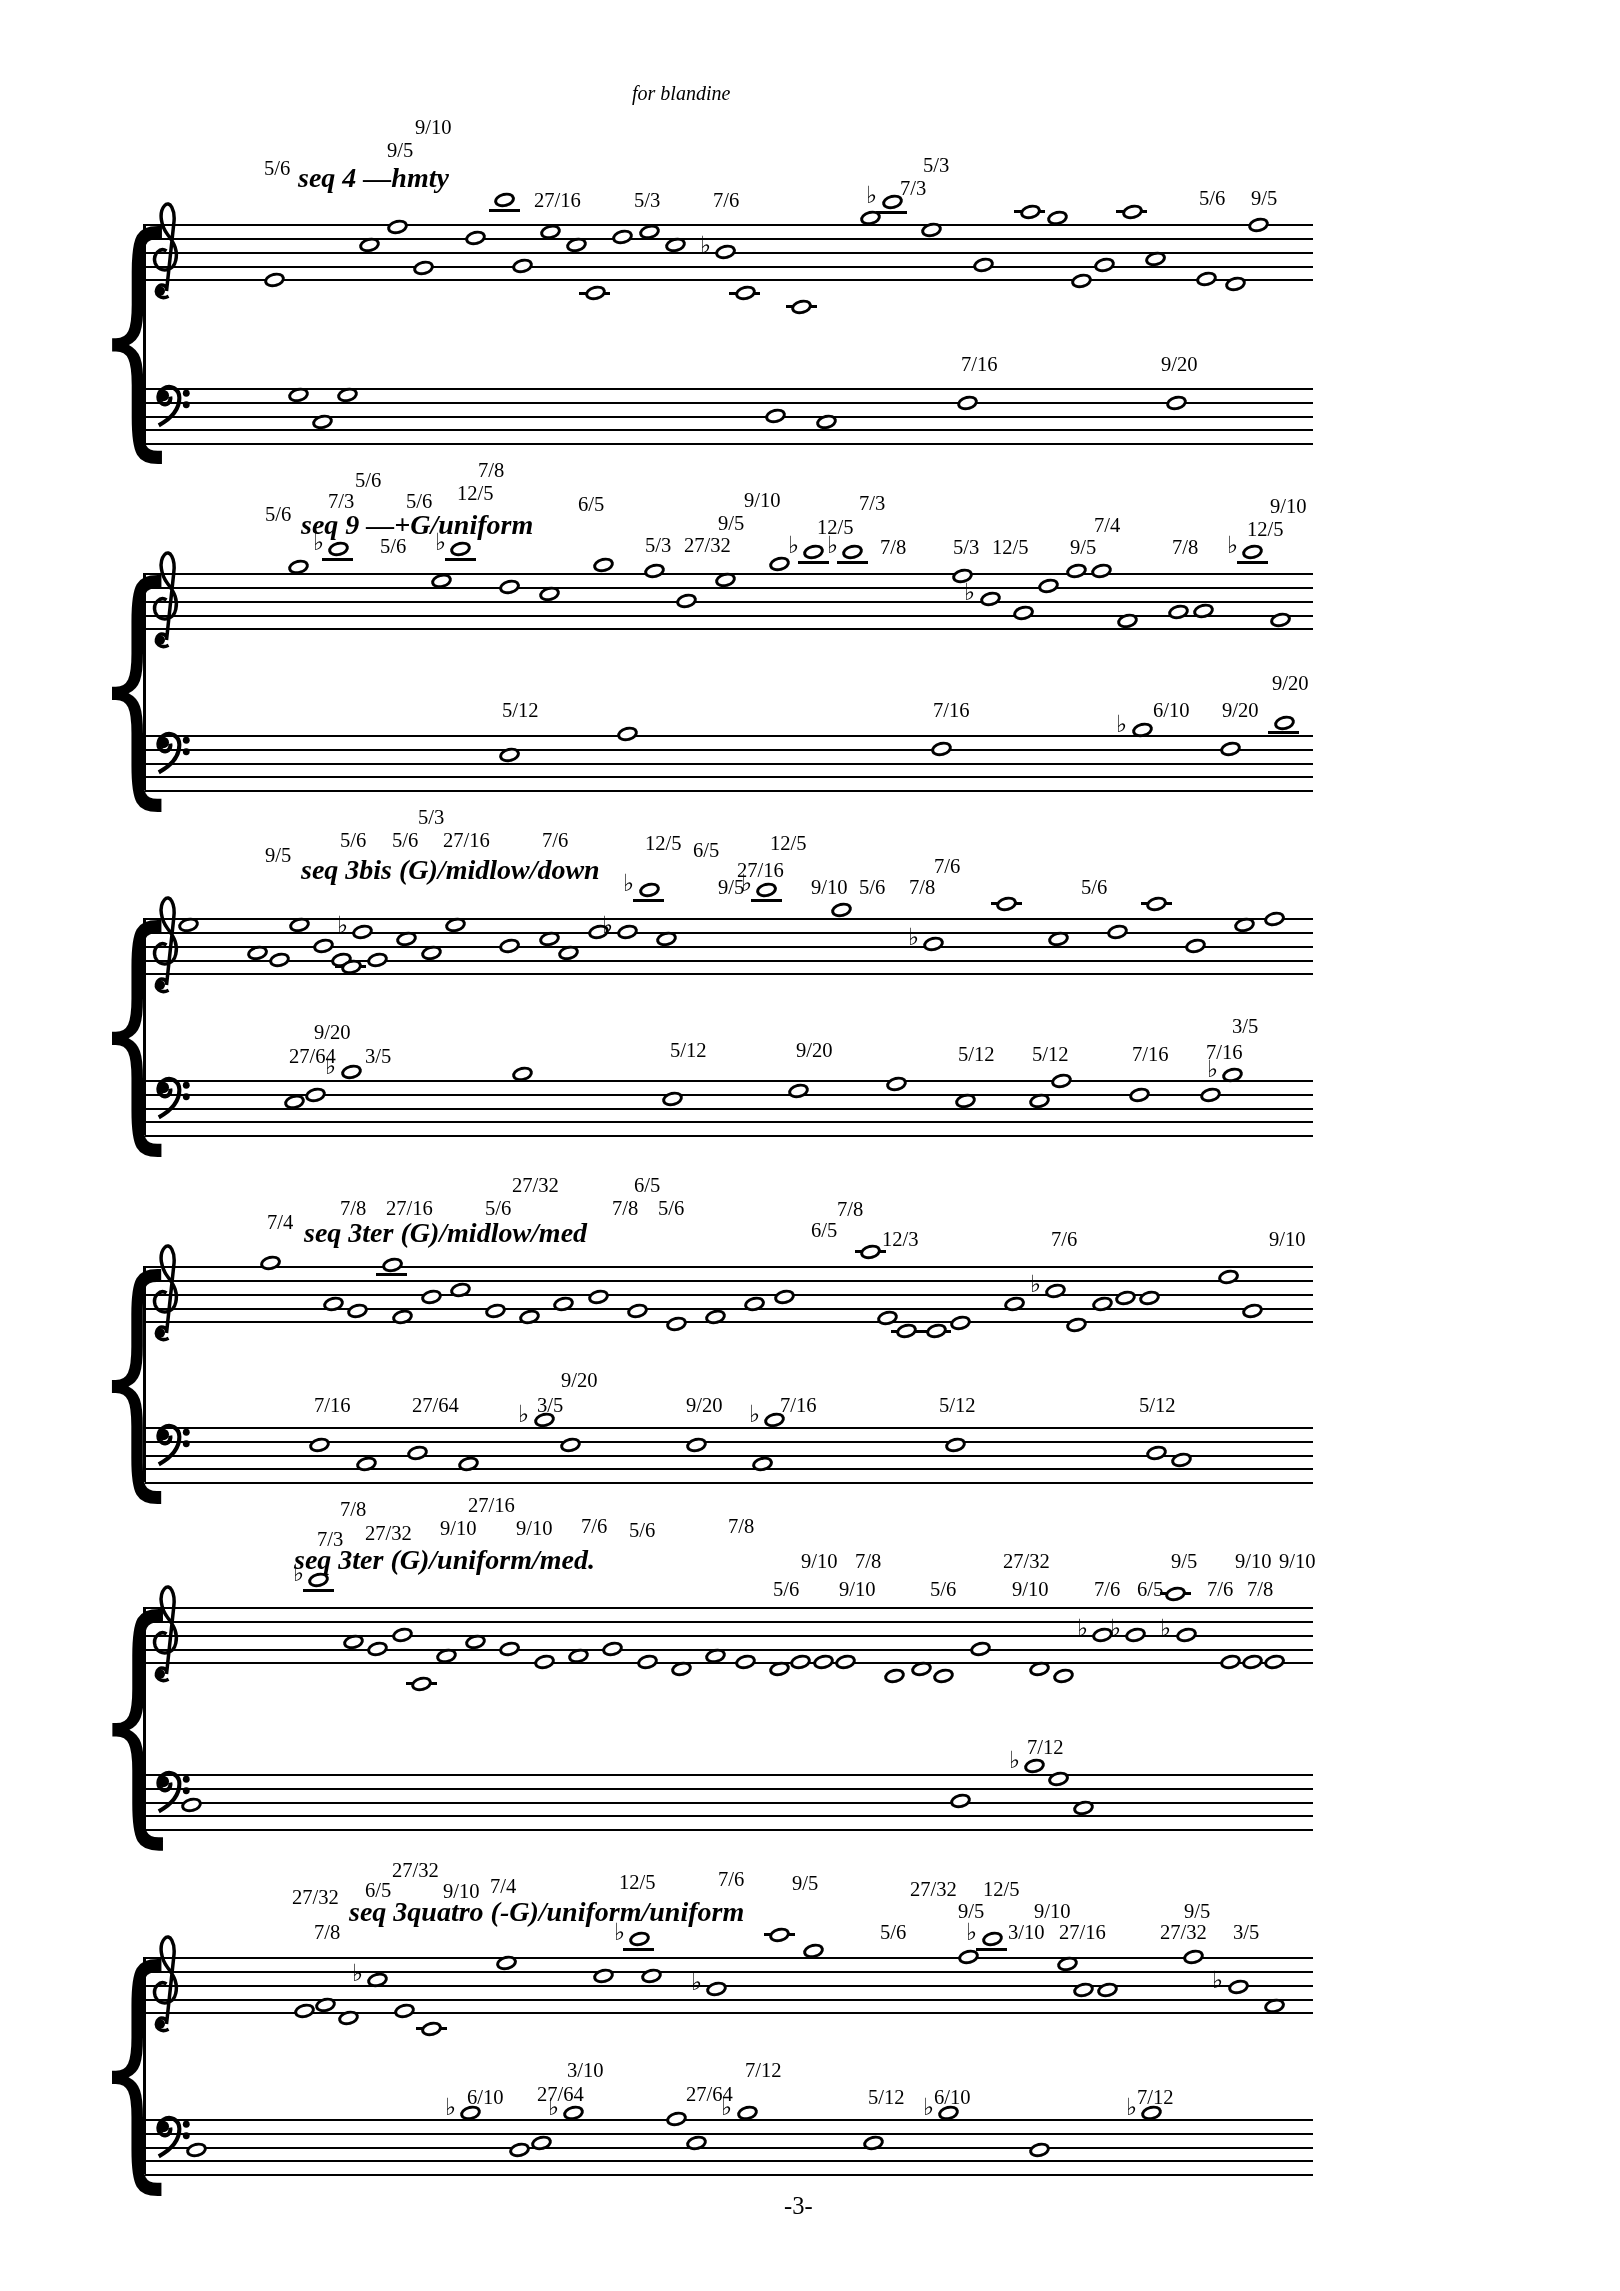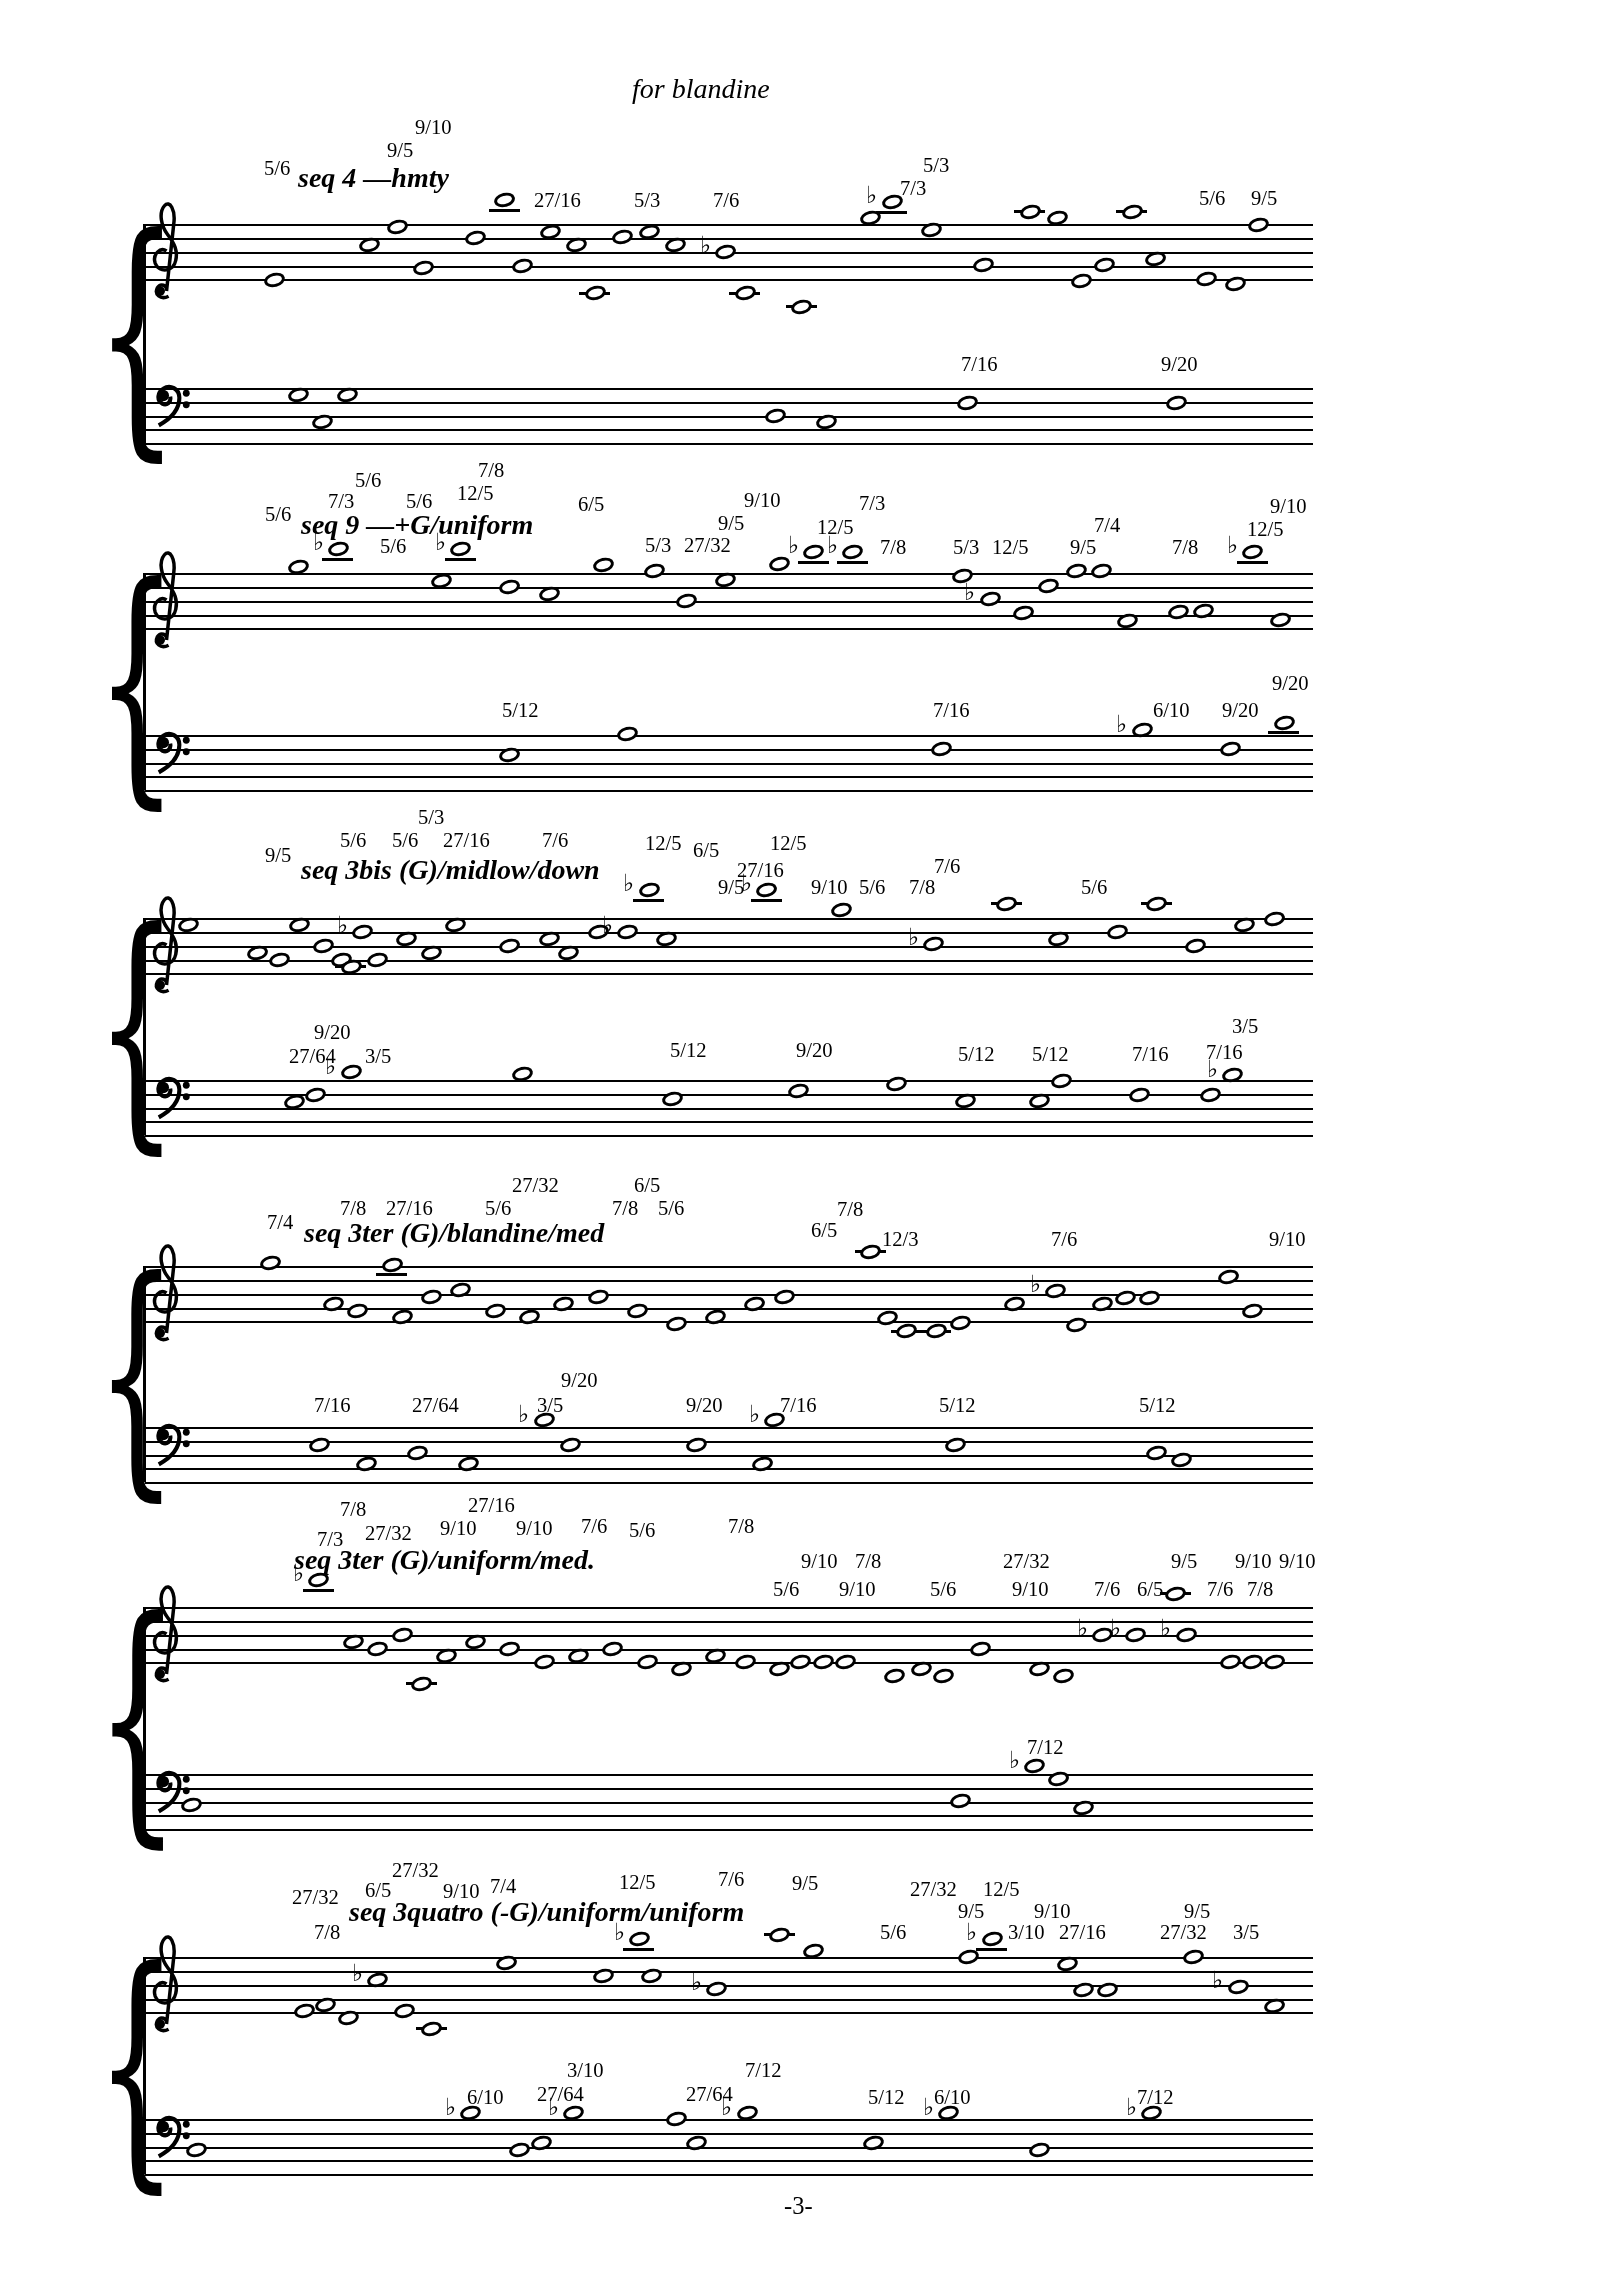--- a/index.html
+++ b/index.html
@@ -10,21 +10,21 @@
   .barline{position:absolute;width:2.9px;background:#000;}
   .brace{position:absolute;font-family:"DejaVu Serif",serif;transform:scaleX(0.5);
          transform-origin:left center;font-weight:400;}
   .note{position:absolute;width:20.6px;height:13.7px;border:3.3px solid #000;border-radius:50%;
         background:#fff;box-sizing:border-box;transform:rotate(-14deg);}
   .ledger{position:absolute;height:2.9px;width:31px;background:#000;}
   .flat{position:absolute;font-family:"DejaVu Sans",sans-serif;font-size:23.5px;line-height:1;}
   .ratio{position:absolute;font-size:20.6px;line-height:1.1;white-space:nowrap;}
   .seq-label{position:absolute;font-size:28px;font-weight:bold;font-style:italic;
              line-height:1.05;white-space:nowrap;}
-  .title{position:absolute;left:632px;top:73px;font-size:28px;font-style:italic;}
+  .title{position:absolute;left:632px;top:82px;font-size:20px;font-style:italic;}
   .pagenum{position:absolute;left:784px;top:2192px;font-size:24.5px;}
   svg{position:absolute;}
 </style>
 </head>
 <body>
 
 <div class="page" id="page">
   <span class="title">for blandine</span>
   <span class="pagenum">-3-</span>
 <div class="system">
@@ -311,21 +311,21 @@
       <div class="note" style="left: 1029px; top: 1094px;"></div>
       <div class="note" style="left: 1051px; top: 1074px;"></div>
       <div class="note" style="left: 1129px; top: 1088px;"></div>
       <div class="note" style="left: 1200px; top: 1088px;"></div>
       <div class="note" style="left: 1222px; top: 1068px;"></div>
       <span class="flat" style="left: 1207px; top: 1058px;">♭</span>
     </div>
     <div class="system">
       <div class="brace" style="left: 96px; top: 1266px; font-size: 255px; line-height: 216px;">{</div>
       <div class="barline" style="left: 143px; top: 1266px; height: 216px;"></div>
-      <span class="seq-label" style="left: 304px; top: 1218px;">seq 3ter (G)/blandine/med</span>
+      <span class="seq-label" style="left: 304px; top: 1218px;">seq 3ter (G)/midlow/med</span>
       <div class="staff-line" style="left: 145px; width: 1168px; top: 1266px;"></div>
       <div class="staff-line" style="left: 145px; width: 1168px; top: 1280px;"></div>
       <div class="staff-line" style="left: 145px; width: 1168px; top: 1294px;"></div>
       <div class="staff-line" style="left: 145px; width: 1168px; top: 1308px;"></div>
       <div class="staff-line" style="left: 145px; width: 1168px; top: 1321px;"></div>
       <svg width="37" height="114" viewBox="0 0 36 110" style="left: 147px; top: 1237px;">
     <g fill="none" stroke="#000" stroke-width="3.4">
       <path d="M21 98 C13 102 7 96 10 90 C13 85 20 87 19 93 L26 28 C28 14 22 4 17 10 C11 17 14 30 20 38 C27 47 30 54 28 63 C26 74 12 76 8 66 C5 57 13 50 19 54"></path>
     </g>
     <circle cx="13" cy="93" r="4.5" fill="#000"></circle>

